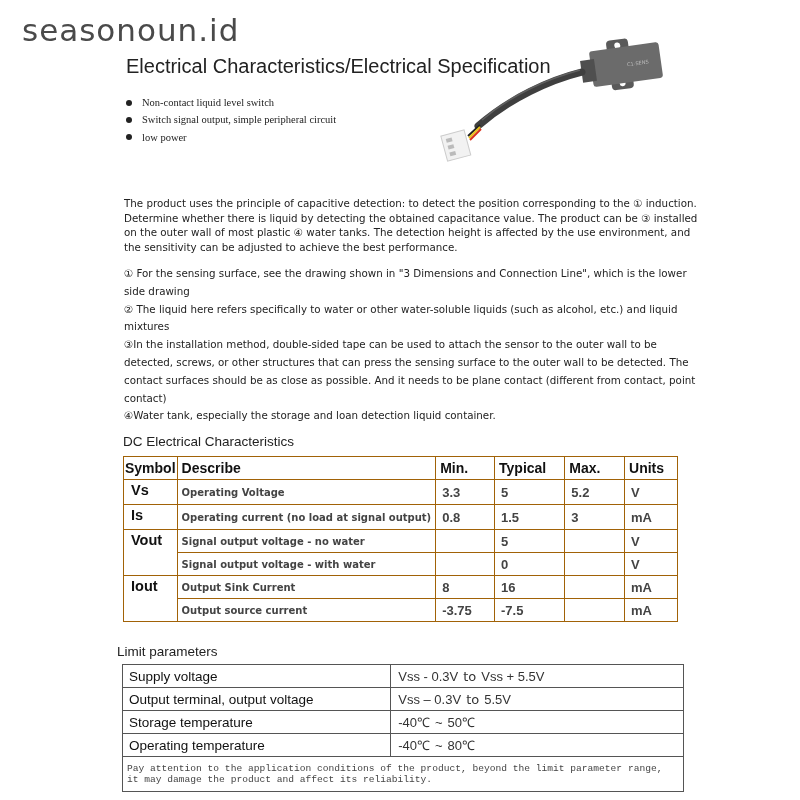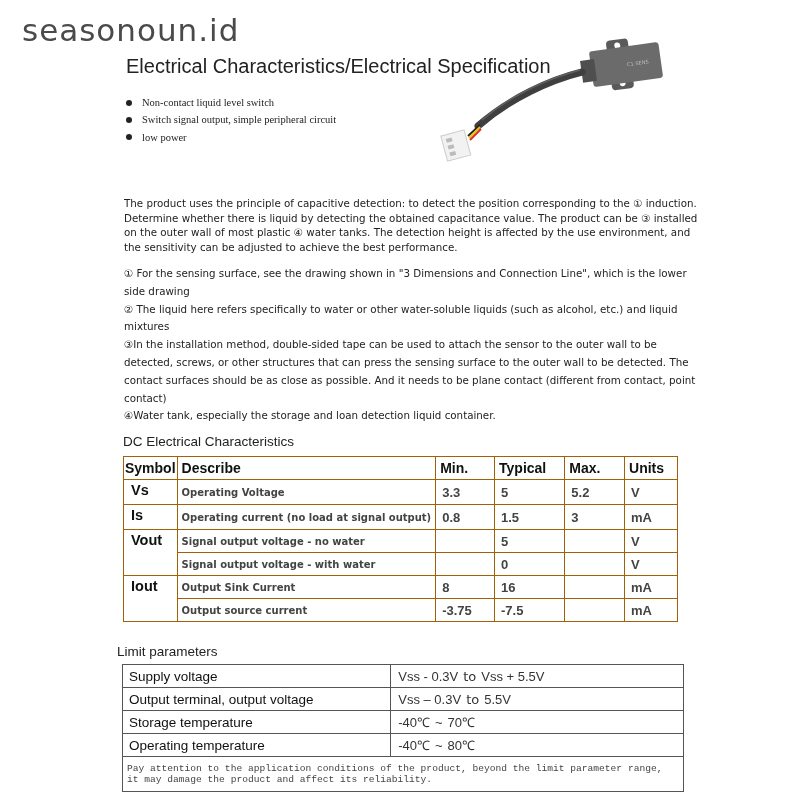--- a/index.html
+++ b/index.html
@@ -161,21 +161,21 @@
       <tr>
     <td>Supply voltage</td>
     <td class="val"><span>Vss - 0.3V</span><span class="to">to</span><span>Vss + 5.5V</span></td>
   </tr>
   <tr>
     <td>Output terminal, output voltage</td>
     <td class="val"><span>Vss – 0.3V</span><span class="to">to</span><span>5.5V</span></td>
   </tr>
   <tr>
     <td>Storage temperature</td>
-    <td class="val"><span>-40℃</span><span style="padding:0 5px">~</span><span>70℃</span></td>
+    <td class="val"><span>-40℃</span><span style="padding:0 5px">~</span><span>50℃</span></td>
   </tr>
   <tr>
     <td>Operating temperature</td>
     <td class="val"><span>-40℃</span><span style="padding:0 5px">~</span><span>80℃</span></td>
   </tr>
   <tr>
     <td class="note" colspan="2">Pay attention to the application conditions of the product, beyond the limit parameter range, it may damage the product and affect its reliability.</td>
   </tr>
 </tbody>
   </table>

